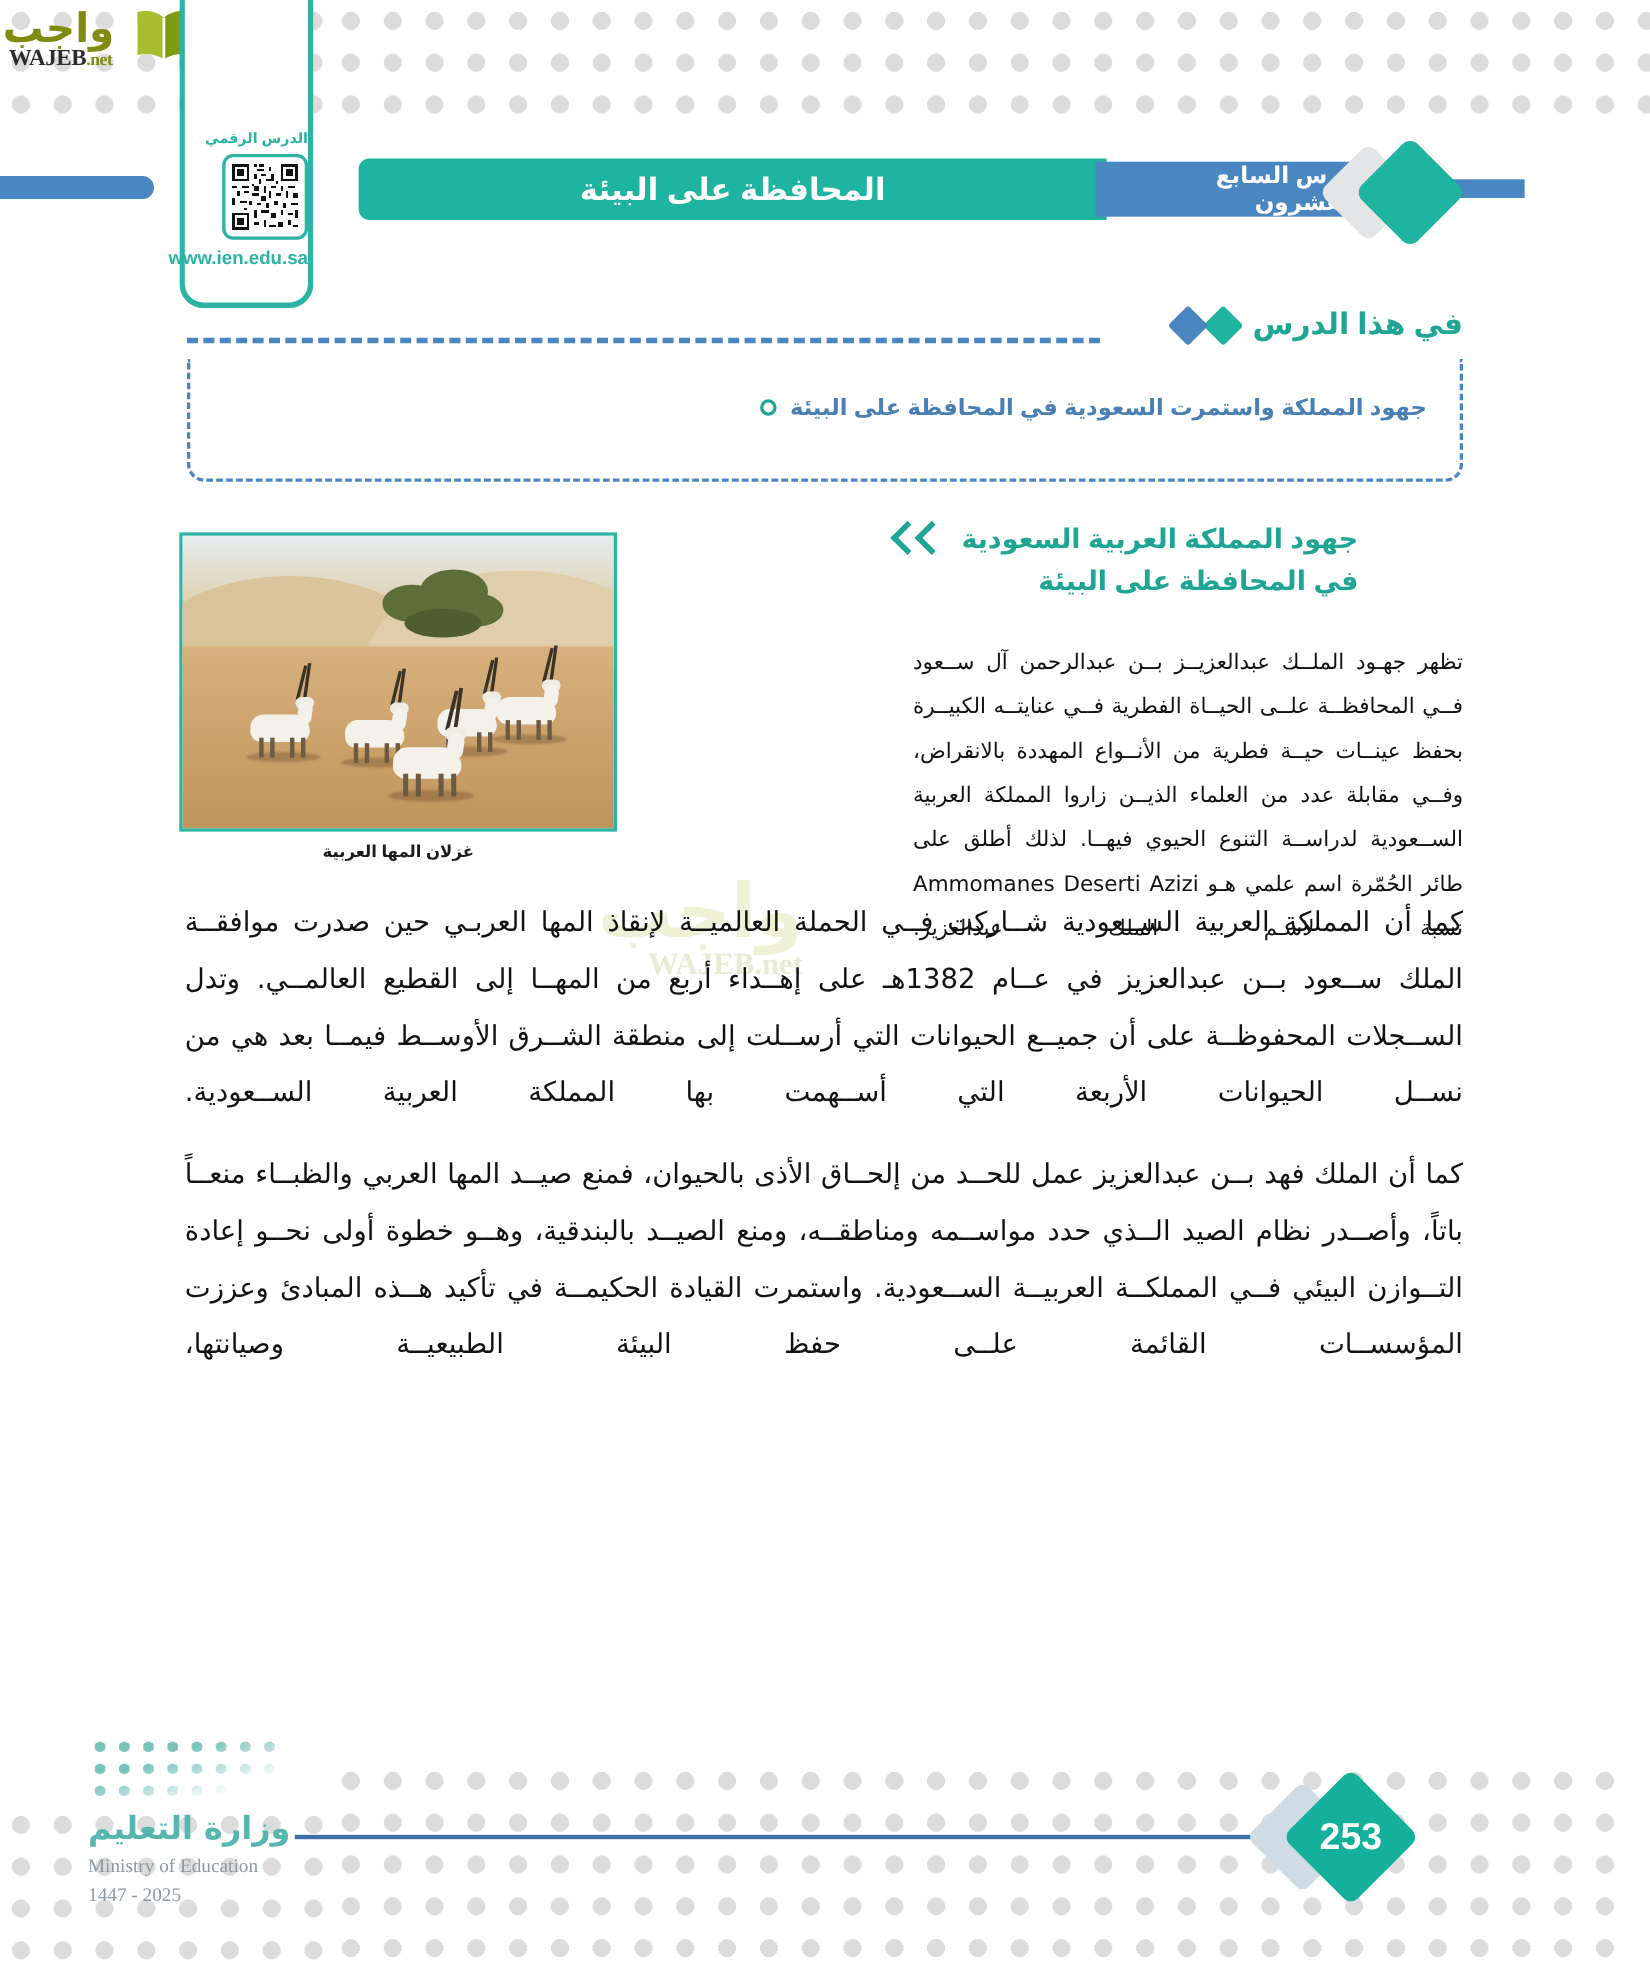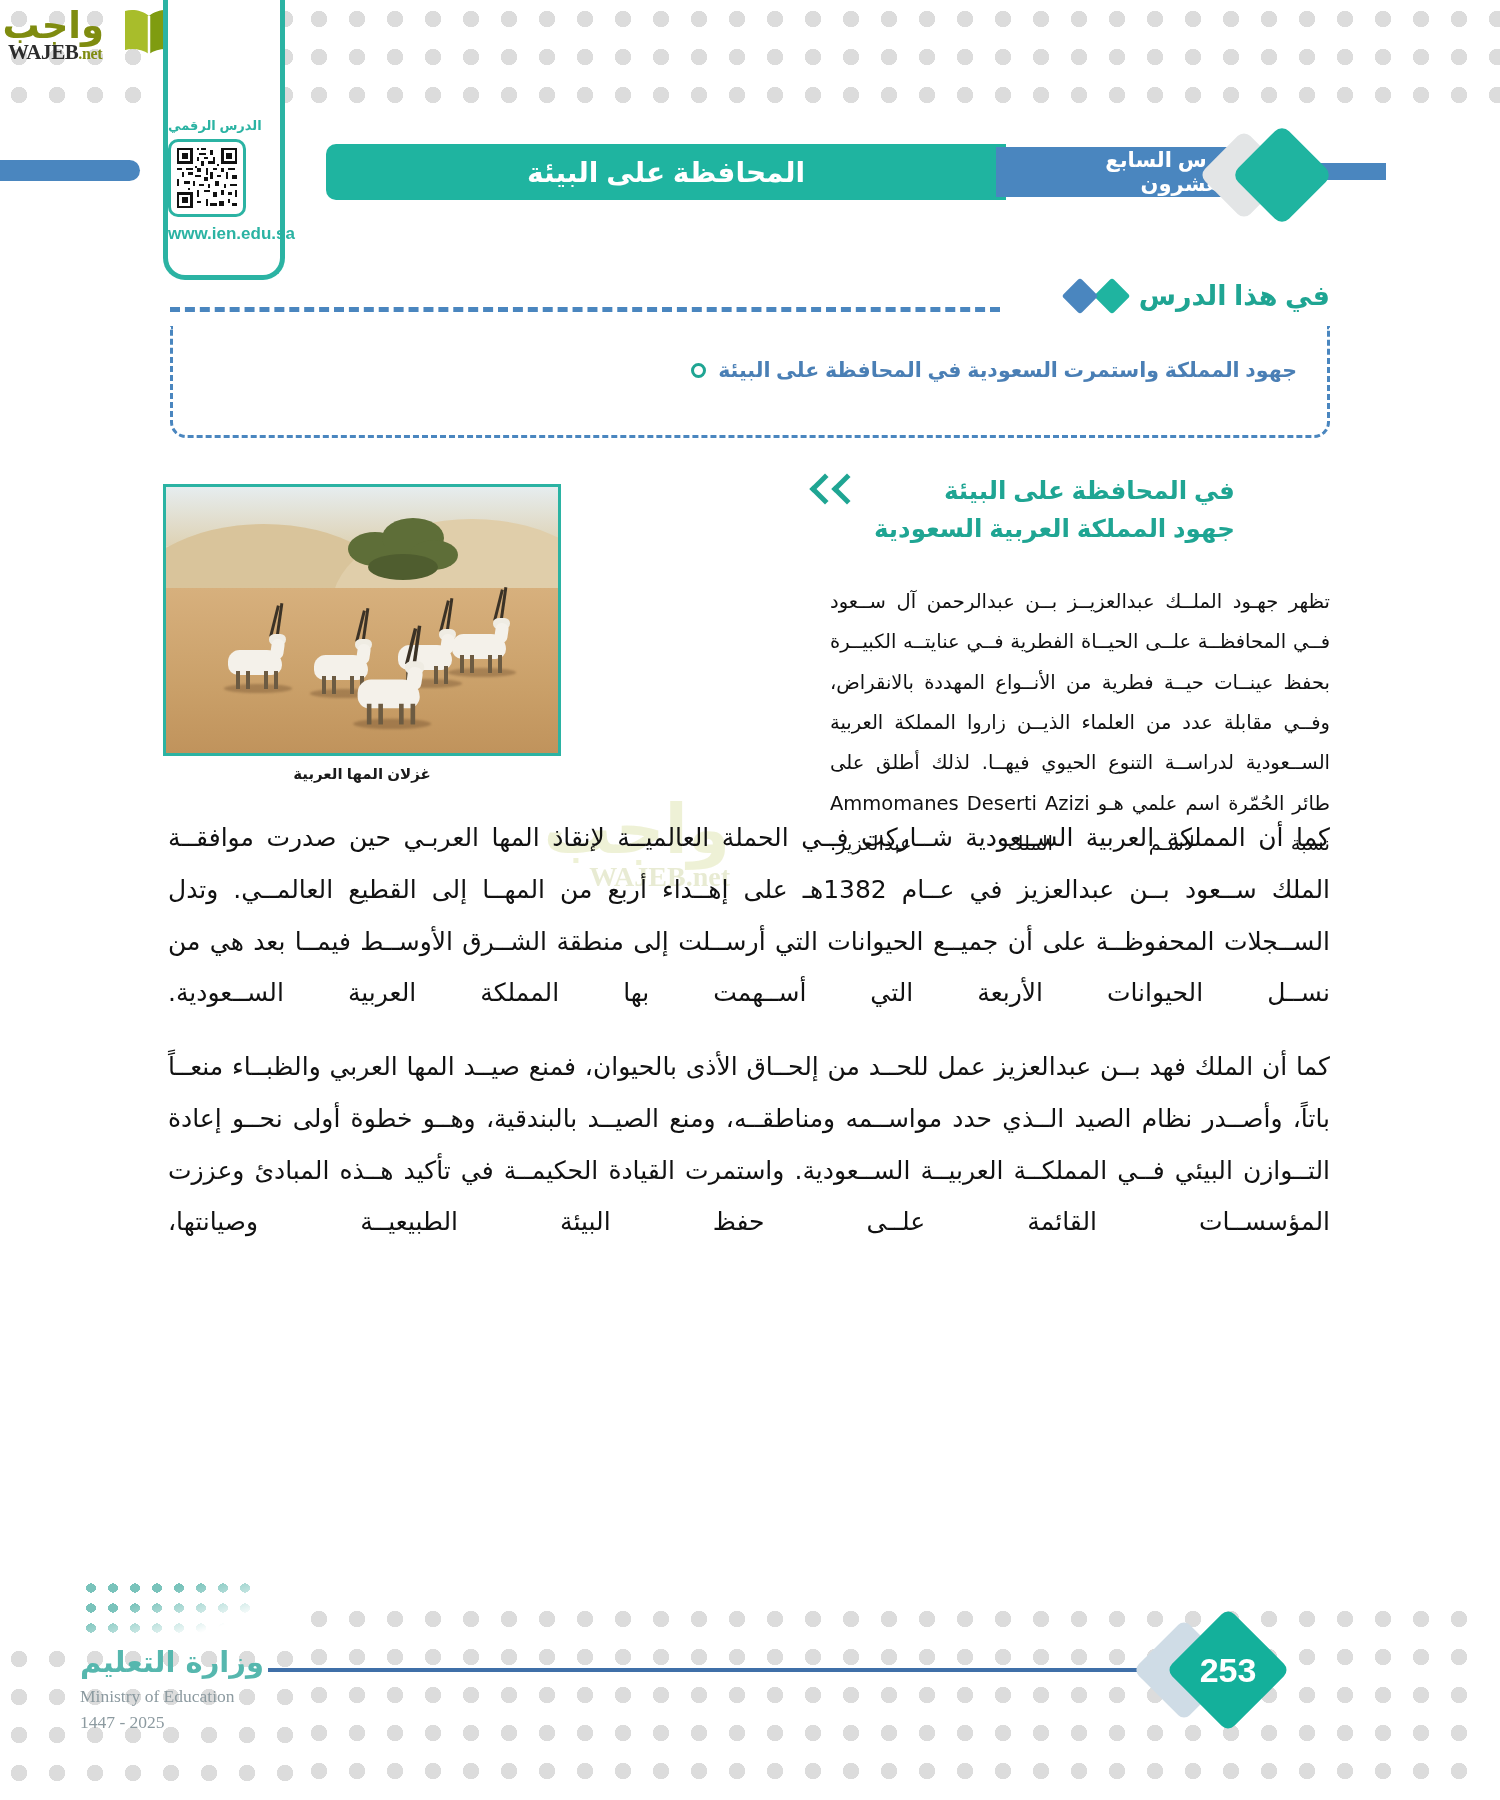--- a/index.html
+++ b/index.html
@@ -23,21 +23,21 @@
   .dots-top { left: 300px; top: 0;   width: 1200px; height: 108px; }
   .dots-bot { left: 300px; top: 1600px; width: 1180px; height: 200px; }
   .dots-botleft { left: 0; top: 1640px; width: 310px; height: 160px;}
 
   
   .qr-card {
     position: absolute; left: 163px; top: 0px; width: 122px; height: 280px;
     border: 5px solid #2bb3a3; border-top: none;
     border-bottom-left-radius: 22px; border-bottom-right-radius: 22px;
     background: #fff;
-    display: flex; flex-direction: column; align-items: flex-end;
+    display: flex; flex-direction: column; align-items: flex-start;
   }
   .qr-label {
     margin-top: 118px; font-size: 13px; font-weight: bold;
     color: #2bb3a3; letter-spacing: .3px;
   }
   .qr-box {
     margin-top: 6px; width: 78px; height: 78px; background: #fff;
     border: 3px solid #2bb3a3; border-radius: 10px;
     display:flex; align-items:center; justify-content:center;
   }
@@ -335,22 +335,22 @@
       <div class="item">
         <span>جهود المملكة واستمرت السعودية في المحافظة على البيئة</span>
         <div class="ring"></div>
       </div>
     </div>
   </div>
 
   <div class="sec-head">
     <div class="row">
       <div class="lines">
+        <div>جهود المملكة العربية السعودية</div>
         <div>في المحافظة على البيئة</div>
-        <div>جهود المملكة العربية السعودية</div>
       </div>
       <div class="chev">
           <b></b>
           <b></b>
         </div>
     </div>
   </div>
 
   <div class="photo">
     <div class="ph-sky"></div>

